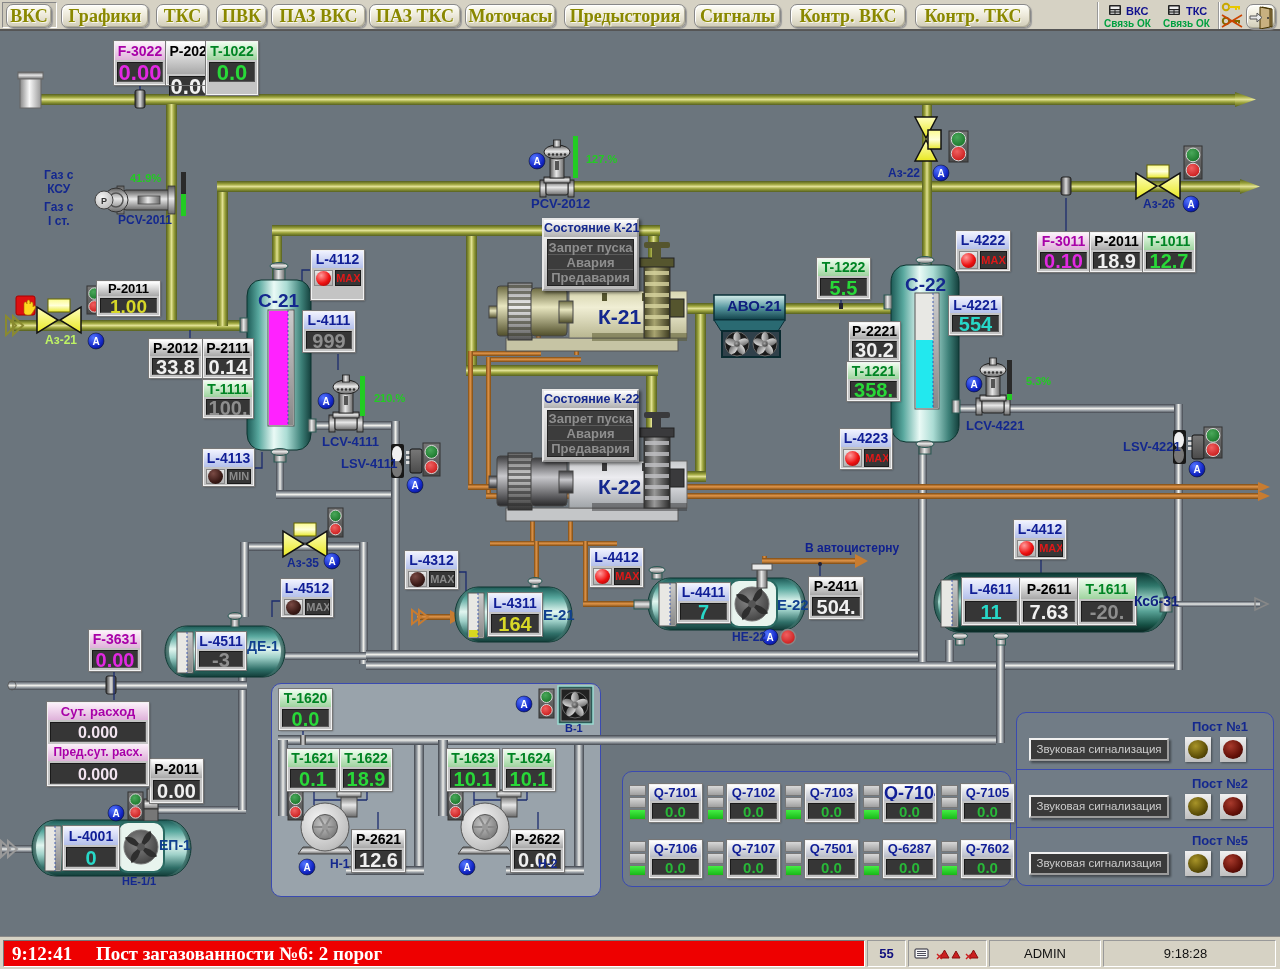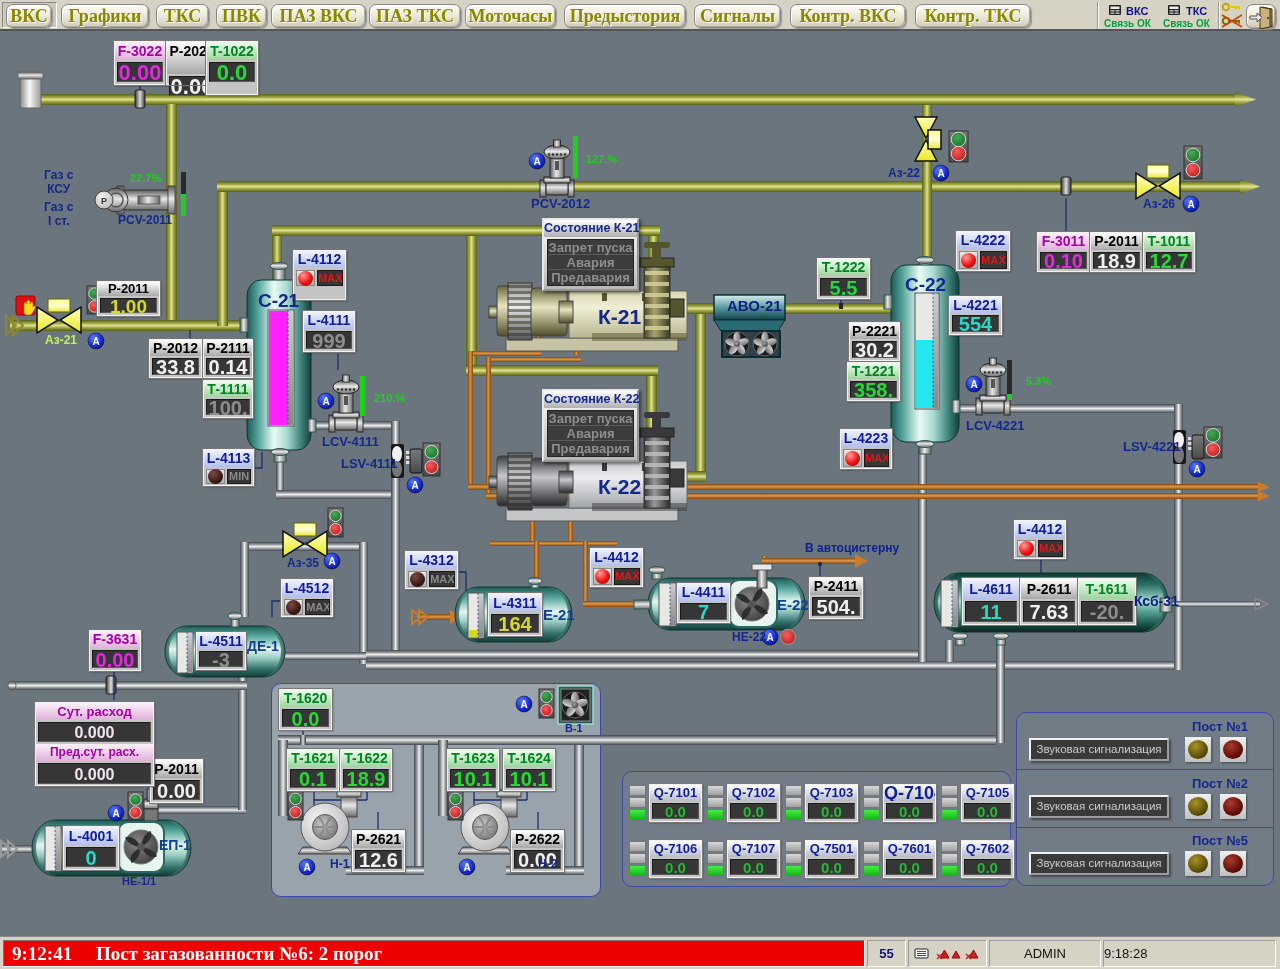--- a/index.html
+++ b/index.html
@@ -822,27 +822,27 @@
     <div class="v vg" style="height:19px;line-height:19px;font-size:20px">10.1</div>
   </div>
 <div class="ab ind" style="left:352px;top:830px;width:53px;height:42px">
     <div class="h hP" style="height:17px;line-height:17px;font-size:14px">P-2621</div>
     <div class="v vw" style="height:19px;line-height:19px;font-size:20px">12.6</div>
   </div>
 <div class="ab ind" style="left:511px;top:830px;width:53px;height:42px">
     <div class="h hP" style="height:17px;line-height:17px;font-size:14px">P-2622</div>
     <div class="v vw" style="height:19px;line-height:19px;font-size:20px">0.00</div>
   </div>
-<div class="ab ind" style="left:35px;top:702px;width:119px;height:84px">
+<div class="ab ind" style="left:47px;top:702px;width:102px;height:84px">
     <div class="h hF" style="height:17px;line-height:17px;font-size:13px">Сут. расход</div>
     <div class="v vpk" style="height:20px;line-height:20px;font-size:16px">0.000</div>
     <div class="h hF" style="height:17px;line-height:17px;font-size:12px">Пред.сут. расх.</div>
     <div class="v vpk" style="height:21px;line-height:21px;font-size:16px">0.000</div>
   </div>
-<div class="ab ind" style="left:293px;top:250px;width:53px;height:50px">
+<div class="ab ind" style="left:311px;top:250px;width:53px;height:50px">
     <div class="h hL" style="height:17px;line-height:17px;font-size:14px">L-4112</div>
     <div class="arow" style="height:16px">
       <div class="acell" style="width:20px">
         <div class="lamp-on"></div>
       </div>
       <div class="acell2 atx-on" style="width:27px;line-height:14px">MAX</div>
     </div>
   </div>
 <div class="ab ind" style="left:203px;top:449px;width:51px;height:37px">
     <div class="h hL" style="height:17px;line-height:17px;font-size:14px">L-4113</div>
@@ -994,21 +994,21 @@
 <div class="ab ind" style="left:805px;top:840px;width:53px;height:38px">
     <div class="h hQ" style="height:16px;line-height:16px;font-size:13px">Q-7501</div>
     <div class="v vq" style="height:16px;line-height:16px;font-size:15px">0.0</div>
   </div>
 <div class="ab" style="left:863px;top:841px;width:19px;height:37px">
     <div class="qseg"></div>
     <div class="qseg"></div>
     <div class="qseg qon"></div>
   </div>
 <div class="ab ind" style="left:883px;top:840px;width:53px;height:38px">
-    <div class="h hQ" style="height:16px;line-height:16px;font-size:13px">Q-7601</div>
+    <div class="h hQ" style="height:16px;line-height:16px;font-size:13px">Q-6287</div>
     <div class="v vq" style="height:16px;line-height:16px;font-size:15px">0.0</div>
   </div>
 <div class="ab" style="left:941px;top:841px;width:19px;height:37px">
     <div class="qseg"></div>
     <div class="qseg"></div>
     <div class="qseg qon"></div>
   </div>
 <div class="ab ind" style="left:961px;top:840px;width:53px;height:38px">
     <div class="h hQ" style="height:16px;line-height:16px;font-size:13px">Q-7602</div>
     <div class="v vq" style="height:16px;line-height:16px;font-size:15px">0.0</div>
@@ -1038,21 +1038,21 @@
     <div class="pl plr"></div>
   </div>
 <div class="ab lbl" style="left:258px;top:290px;font-size:19px;color:#14288e;font-weight:bold;">C-21</div>
 <div class="ab lbl" style="left:905px;top:274px;font-size:19px;color:#14288e;font-weight:bold;">C-22</div>
 <div class="ab lbl" style="left:598px;top:305px;font-size:21px;color:#14288e;font-weight:bold;">К-21</div>
 <div class="ab lbl" style="left:598px;top:475px;font-size:21px;color:#14288e;font-weight:bold;">К-22</div>
 <div class="ab lbl" style="left:727px;top:297px;font-size:15px;color:#10207e;font-weight:bold;">АВО-21</div>
 <div class="ab lbl" style="left:44px;top:168px;font-size:12px;color:#14288e;font-weight:bold;text-align:center;line-height:14px">Газ с<br>КСУ</div>
 <div class="ab lbl" style="left:44px;top:200px;font-size:12px;color:#14288e;font-weight:bold;text-align:center;line-height:14px">Газ с<br>I ст.</div>
 <div class="ab lbl" style="left:118px;top:213px;font-size:12px;color:#14288e;font-weight:bold;">PCV-2011</div>
-<div class="ab lbl" style="left:130px;top:172px;font-size:11px;color:#22cc22;font-weight:bold;">22.7%</div>
+<div class="ab lbl" style="left:130px;top:172px;font-size:11px;color:#22cc22;font-weight:bold;">41.9%</div>
 <div class="ab lbl" style="left:531px;top:196px;font-size:13px;color:#14288e;font-weight:bold;">PCV-2012</div>
 <div class="ab lbl" style="left:586px;top:153px;font-size:11px;color:#22cc22;font-weight:bold;">127.%</div>
 <div class="ab lbl" style="left:322px;top:434px;font-size:13px;color:#14288e;font-weight:bold;">LCV-4111</div>
 <div class="ab lbl" style="left:374px;top:392px;font-size:11px;color:#22cc22;font-weight:bold;">210.%</div>
 <div class="ab lbl" style="left:341px;top:456px;font-size:13px;color:#14288e;font-weight:bold;">LSV-4111</div>
 <div class="ab lbl" style="left:966px;top:418px;font-size:13px;color:#14288e;font-weight:bold;">LCV-4221</div>
 <div class="ab lbl" style="left:1026px;top:375px;font-size:11px;color:#22cc22;font-weight:bold;">5.3%</div>
 <div class="ab lbl" style="left:1123px;top:439px;font-size:13px;color:#14288e;font-weight:bold;">LSV-4221</div>
 <div class="ab lbl" style="left:45px;top:333px;font-size:12px;color:#bef264;font-weight:bold;">Аз-21</div>
 <div class="ab lbl" style="left:888px;top:166px;font-size:12px;color:#14288e;font-weight:bold;">Аз-22</div>
@@ -1128,13 +1128,13 @@
 <div class="ab scell" style="left:908px;width:79px;padding-top:4px"><svg width="70" height="18" viewBox="0 0 70 18">
         <rect x="2" y="4" width="13" height="9" rx="1" fill="#f8f8f8" stroke="#223" stroke-width="1"></rect>
         <path d="M4,6.5 l9,0 M4,8.5 l9,0 M4,10.5 l9,0" stroke="#223" stroke-width="0.8"></path>
         <path d="M27,13 L31.5,5 L36,13 z" fill="#cc2020" stroke="#881010"></path>
         <path d="M24,9 l5,5 M24,14 l5,-5" stroke="#cc2020" stroke-width="1.4"></path>
         <path d="M39,13 L43,6 L47,13 z" fill="#cc2020" stroke="#881010"></path>
         <path d="M56,13 L60.5,5 L65,13 z" fill="#cc2020" stroke="#881010"></path>
         <path d="M53,9 l5,5 M53,14 l5,-5" stroke="#cc2020" stroke-width="1.4"></path>
       </svg></div>
 <div class="ab scell" style="left:989px;width:112px;color:#111">ADMIN</div>
-<div class="ab scell" style="left:1103px;width:173px;text-align:left;padding-right:8px;color:#111">9:18:28</div>
+<div class="ab scell" style="left:1103px;width:173px;text-align:center;padding-right:8px;color:#111">9:18:28</div>
 </div>
 </body></html>

